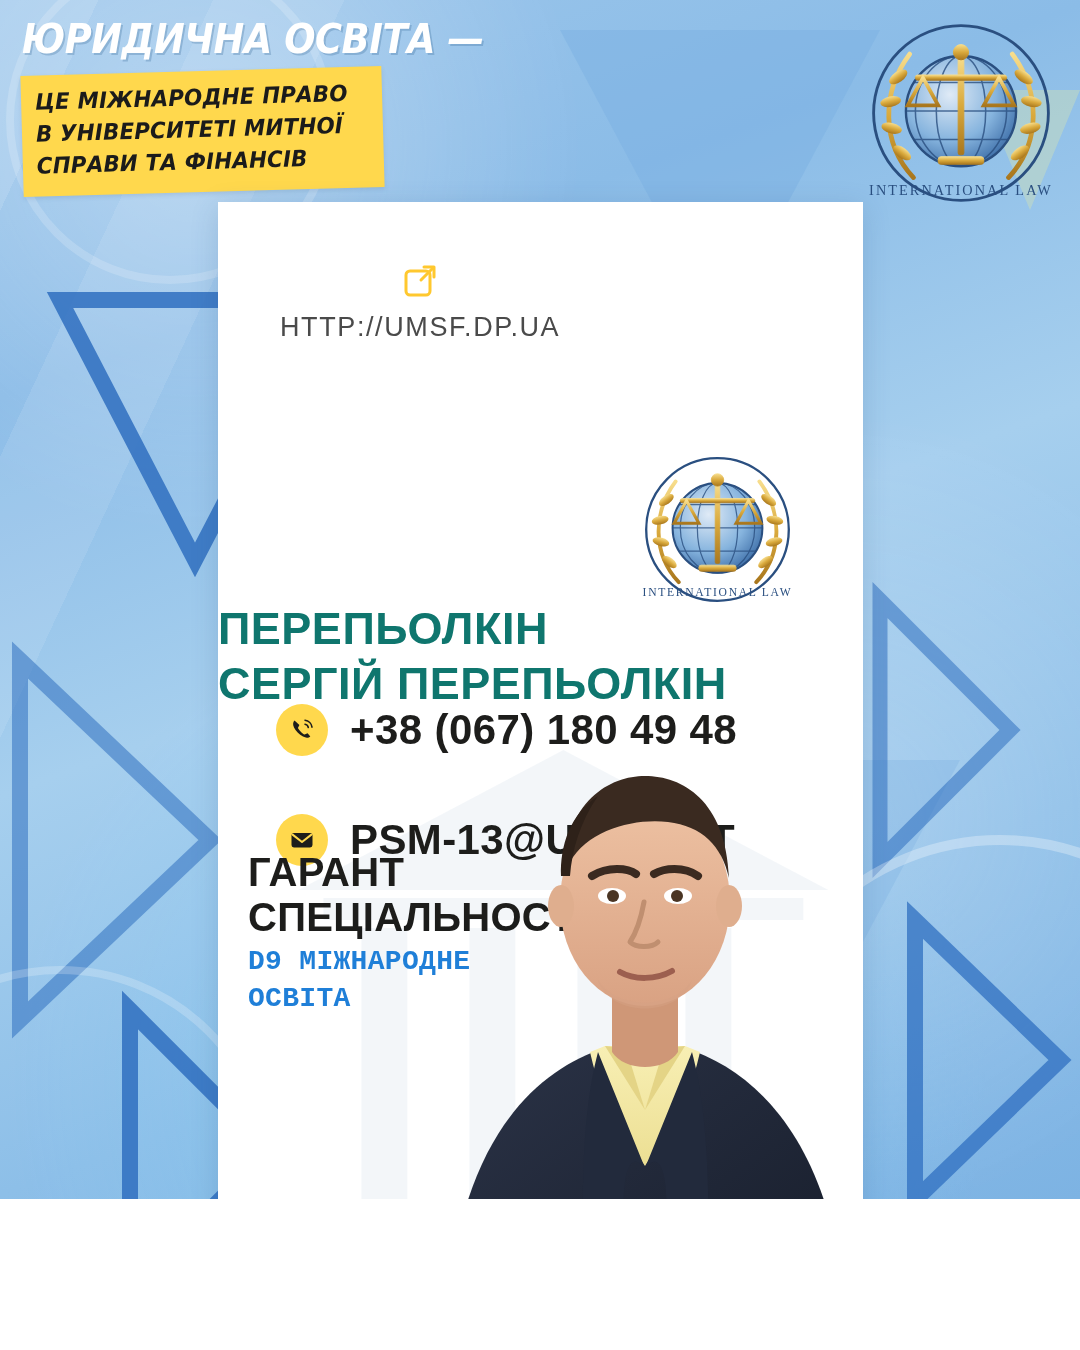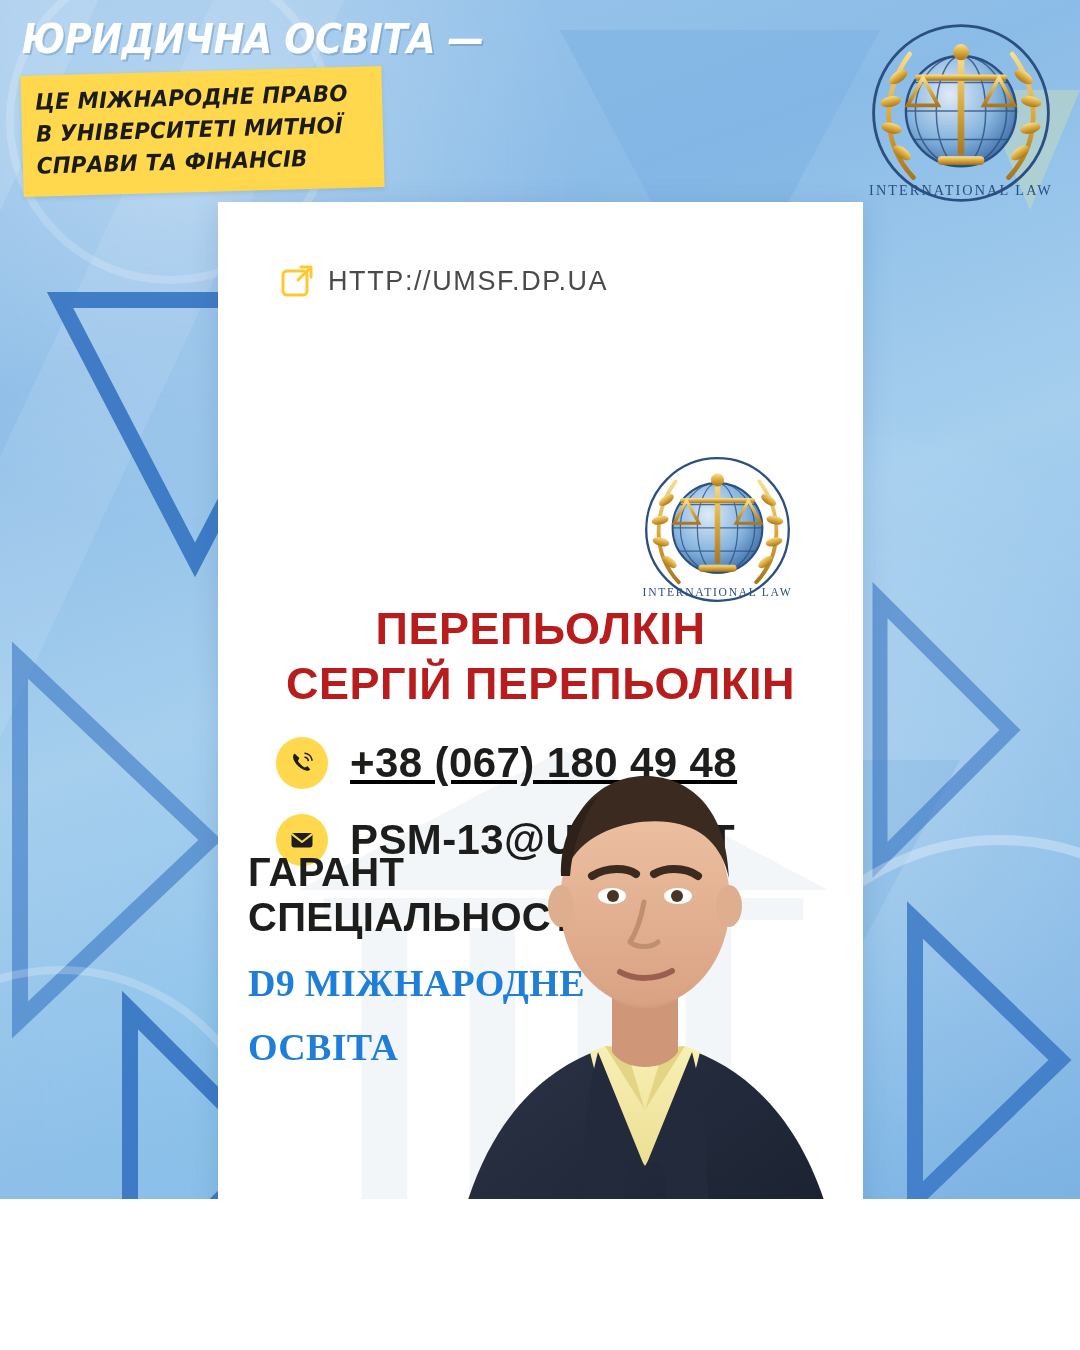--- a/index.html
+++ b/index.html
@@ -114,55 +114,56 @@
     opacity: 0.5;
   }
 
   .site-row {
     position: absolute;
     left: 62px;
     top: 62px;
     display: flex;
     align-items: center;
     gap: 14px;
+    flex-direction: column;
   }
   .site-icon {
     width: 34px;
     height: 34px;
     flex: 0 0 auto;
   }
   .site-url {
     font-size: 27px;
     letter-spacing: 1.6px;
     color: #4a4a4a;
     font-family: "Liberation Sans", sans-serif;
   }
 
   .person-name {
     position: absolute;
     left: 0;
     right: 0;
     top: 400px;
-    text-align: center;
+    text-align: left;
     font-family: "Liberation Sans", sans-serif;
     font-weight: bold;
     font-size: 45px;
     line-height: 1.22;
     letter-spacing: 0.5px;
-    color: #b91c1c;
+    color: #0f766e;
   }
   .person-name .ln2 { display: block; }
 
   .contact {
     position: absolute;
     display: flex;
     align-items: center;
     gap: 22px;
   }
-  .contact.phone { left: 58px; top: 535px; text-decoration: underline; }
+  .contact.phone { left: 58px; top: 502px; }
   .contact.email { left: 58px; top: 612px; }
   .contact .badge {
     width: 52px;
     height: 52px;
     border-radius: 50%;
     background: #ffd84d;
     display: flex;
     align-items: center;
     justify-content: center;
     flex: 0 0 auto;
@@ -184,24 +185,24 @@
   }
   .role-title {
     font-family: "Liberation Sans", sans-serif;
     font-weight: bold;
     font-size: 40px;
     line-height: 1.12;
     color: #1d1d1b;
     letter-spacing: 0.3px;
   }
   .role-sub {
-    margin-top: 22px;
-    font-family: Liberation Serif, serif;
-    font-weight: bold;
-    font-size: 38px;
+    margin-top: 6px;
+    font-family: Liberation Mono, monospace;
+    font-weight: bold;
+    font-size: 28px;
     line-height: 1.12;
     color: #1f7fd8;
     letter-spacing: 0.3px;
   }
 
   
   .portrait {
     position: absolute;
     left: 212px;
     bottom: 0;

